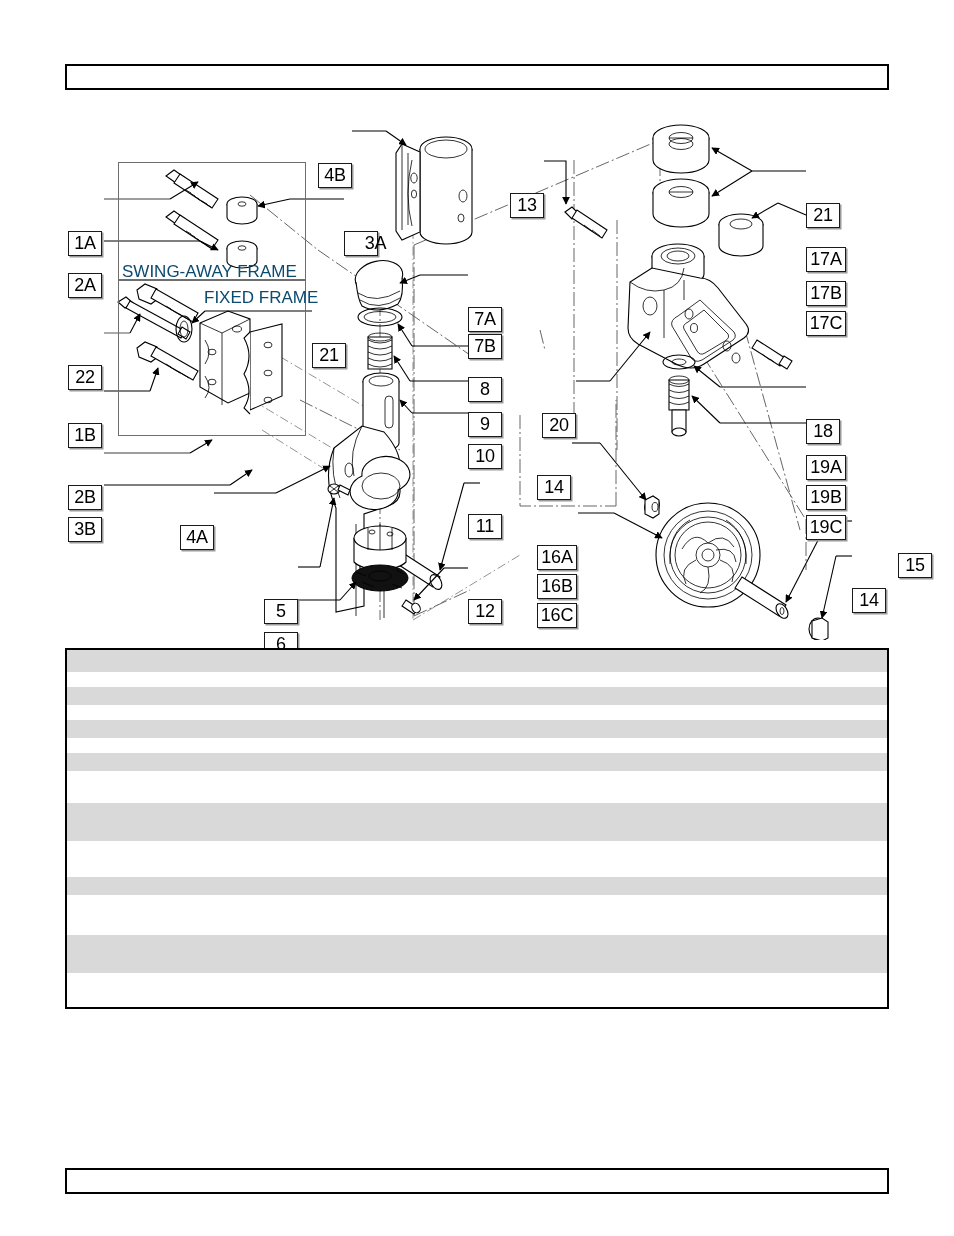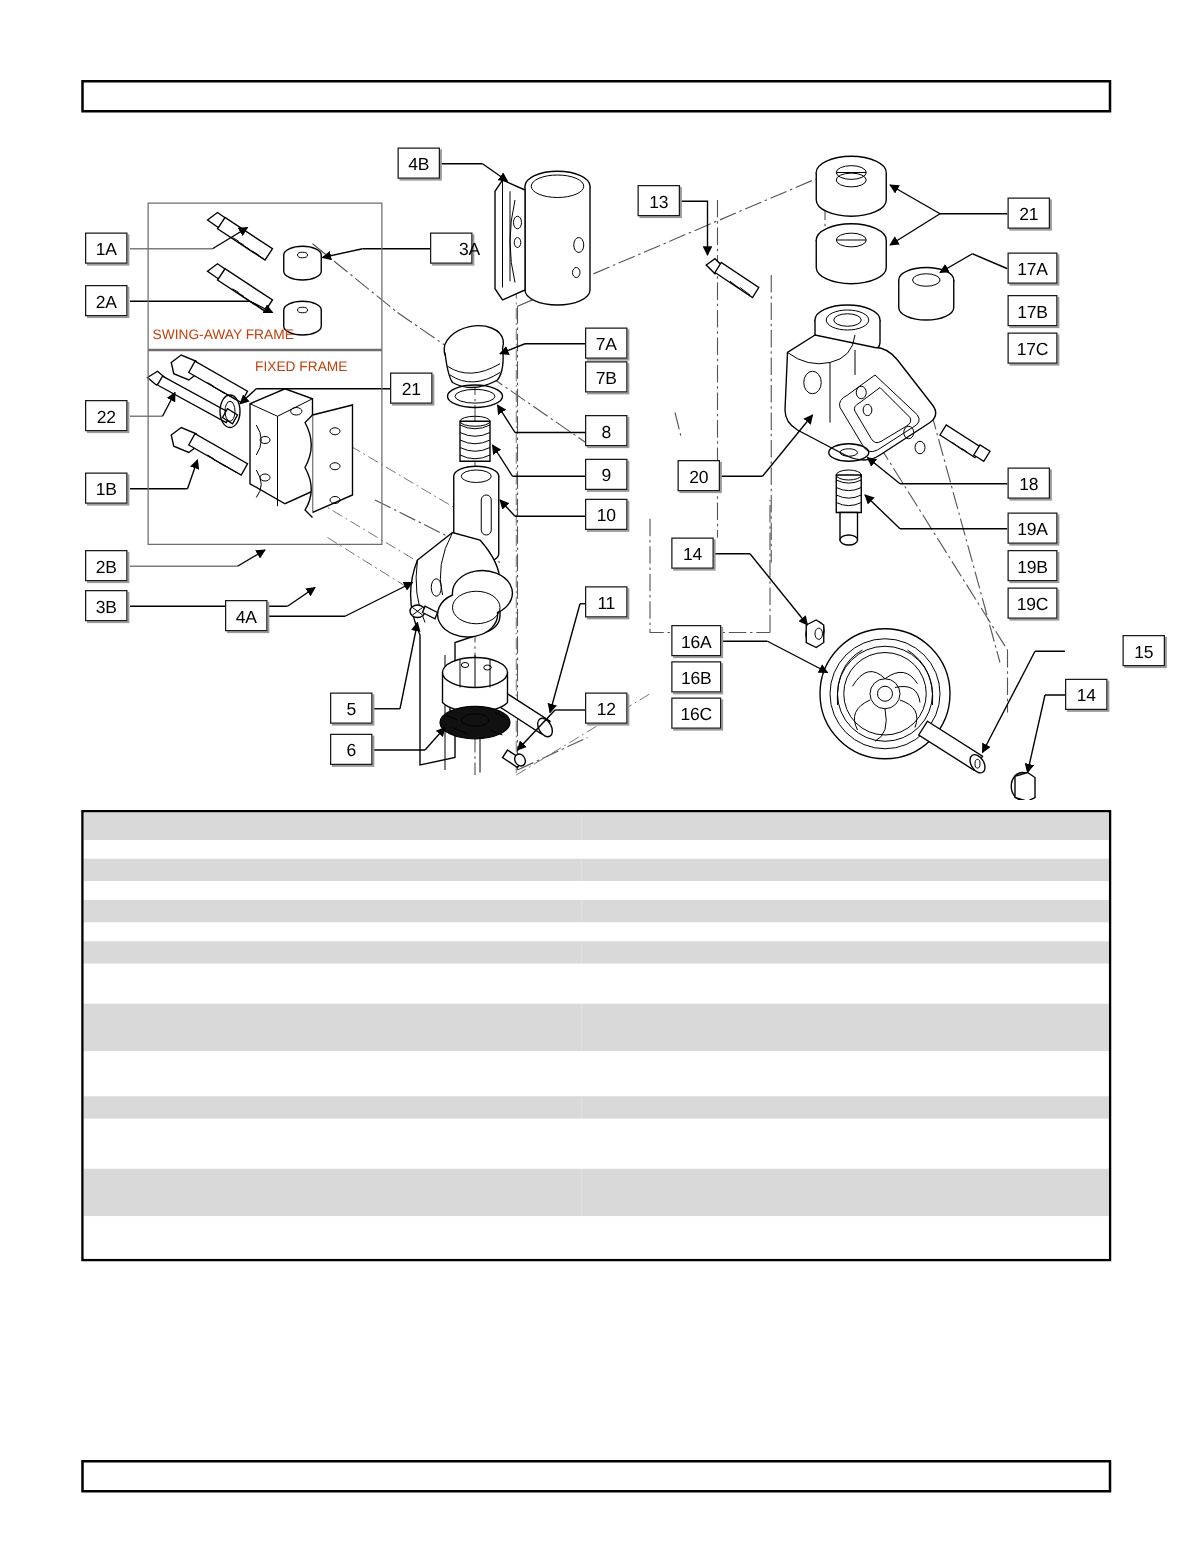--- a/index.html
+++ b/index.html
@@ -50,44 +50,45 @@
   }
   #diagram-svg { display: block; }
 
   
   .callout {
     position: absolute;
     box-sizing: border-box;
     background: #ffffff;
     border: 1px solid #1a1a1a;
     box-shadow: 1.5px 1.5px 0 0 #9a9a9a;
-    font-size: 14px;
+    font-size: 18px;
     font-family: "Liberation Sans", sans-serif;
     text-align: center;
     color: #000;
     white-space: nowrap;
     display: flex;
     align-items: center;
     justify-content: center;
     letter-spacing: -0.2px;
+    margin-top: 45px;
   }
   .callout.w2 { width: 34px; height: 25px; }
   .callout.w3 { width: 40px; height: 25px; }
 
   .frame-box {
     position: absolute;
     box-sizing: border-box;
     border: 1px solid #6e6e6e;
     background: transparent;
   }
   .frame-label {
     position: absolute;
-    font-size: 11px;
+    font-size: 17px;
     font-family: "Liberation Sans", sans-serif;
-    color: #c2410c;
+    color: #0c4a6e;
     background: transparent;
     white-space: nowrap;
   }
 
   
   #parts-table-wrap {
     position: absolute;
     left: 65px;
     top: 648px;
     width: 824px;

